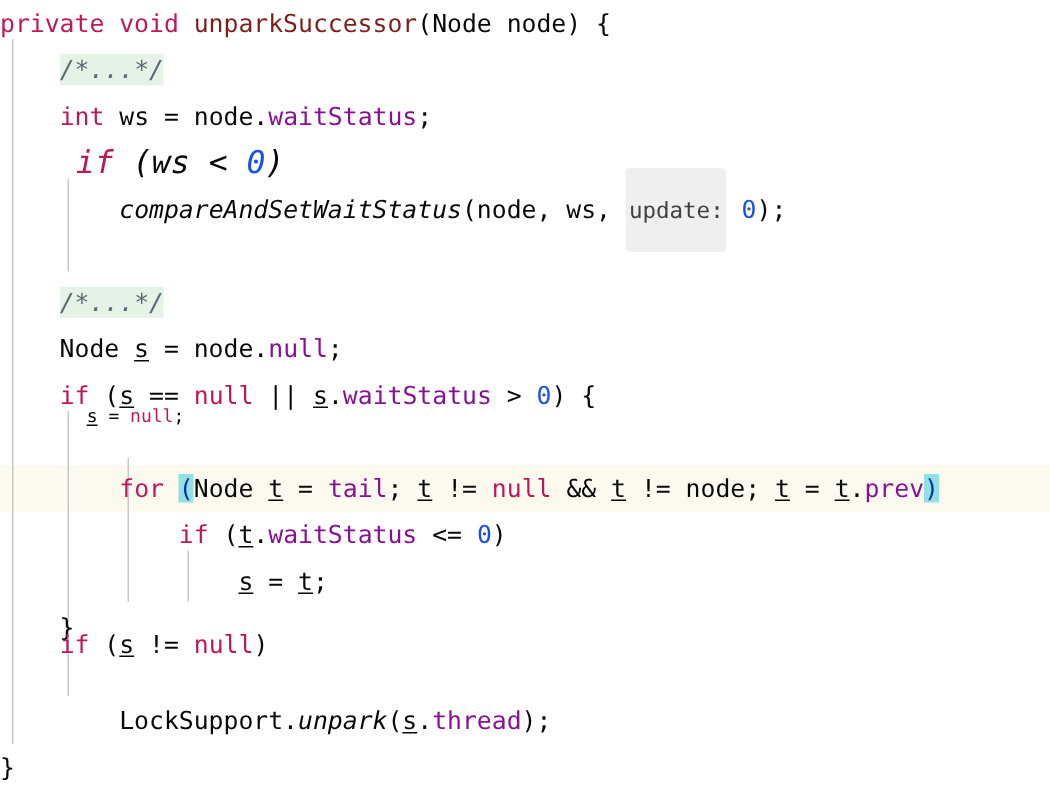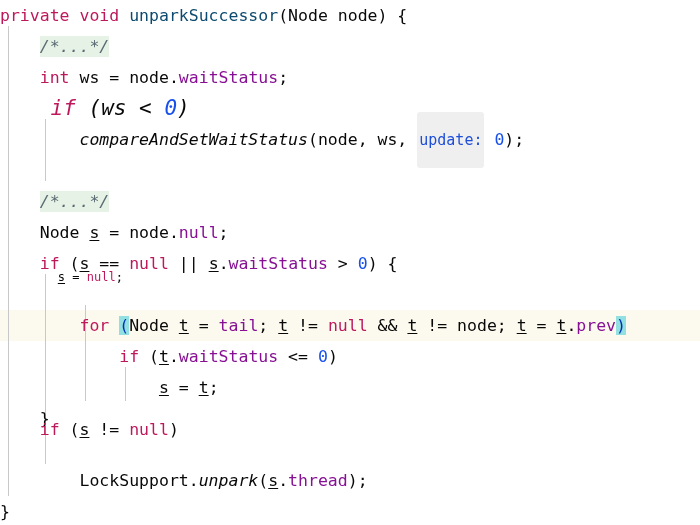--- a/index.html
+++ b/index.html
@@ -46,21 +46,21 @@
     white-space: pre;
     font-size: 16.5px;
     font-family: "DejaVu Sans Mono", "Liberation Mono", monospace;
     color: #080808;
     letter-spacing: 0px;
   }
 
   
   .tok-kw       { color: #be185d; }
   .tok-plain    { color: #080808; }
-  .tok-method   { color: #0c4a6e; }
+  .tok-method   { color: #7f1d1d; }
   .tok-field    { color: #871094; }
   .tok-num      { color: #1750eb; }
   .tok-static   { font-style: italic; color: #080808; }
 
   
   .ident-uline {
     text-decoration: underline;
     text-decoration-color: #080808;
     text-underline-offset: 2px;
   }
@@ -69,21 +69,21 @@
   .folded-comment {
     background: #e5f2e5;
     color: #5a6a72;
     font-style: italic;
     padding: 1px 0px;
   }
 
   
   .inlay-hint {
     background: #efefef;
-    color: #1d4ed8;
+    color: #404040;
     border-radius: 3px;
     padding: 19px 2px;
     font-size: 15px;
   }
 
   
   .brace-match {
     background: #93e0e3;
     color: #0033b3;
   }

